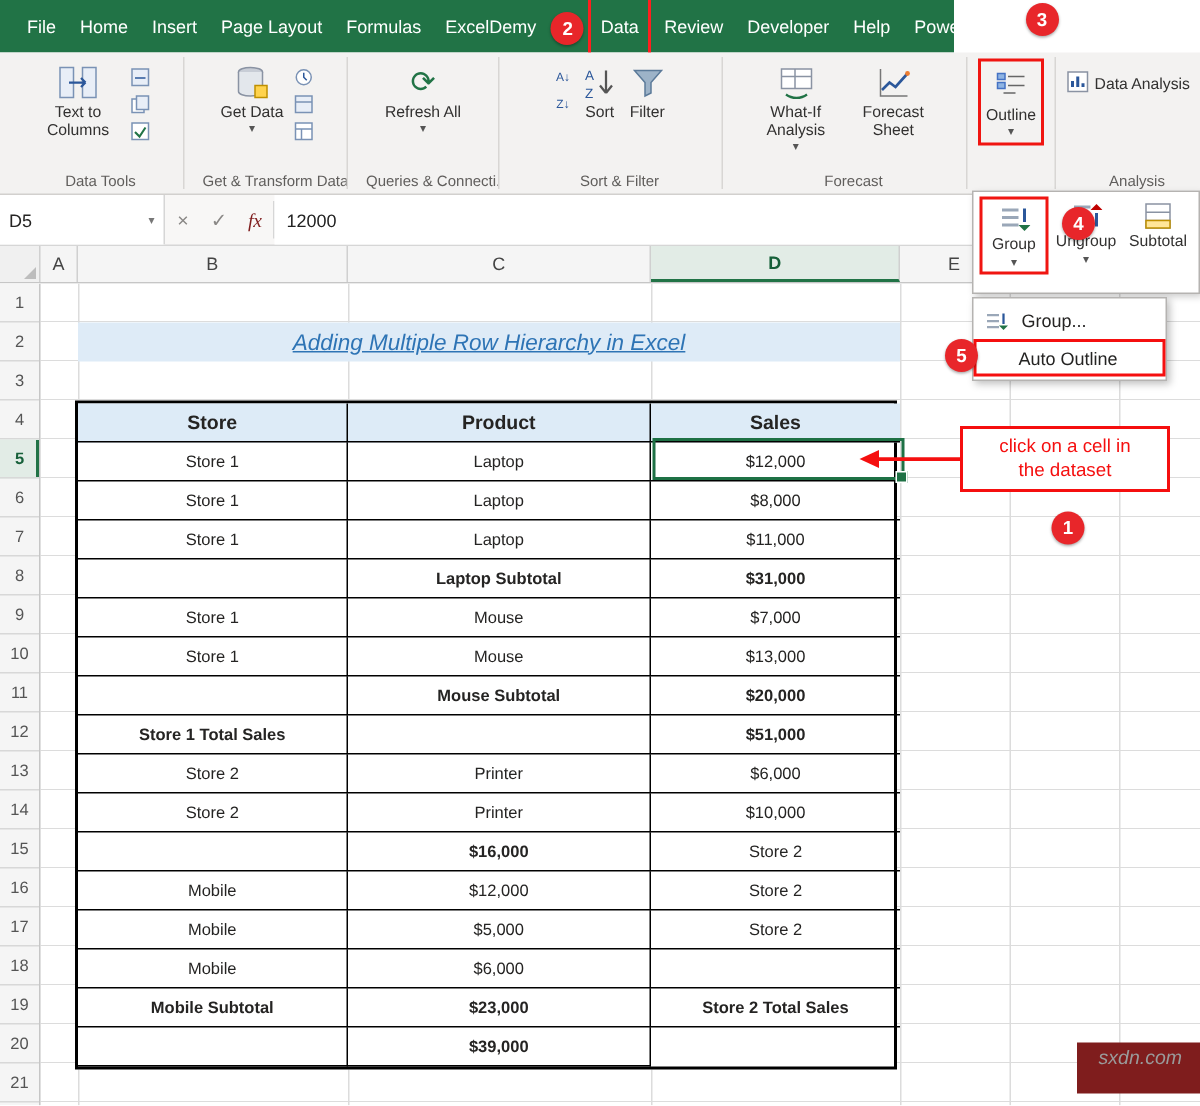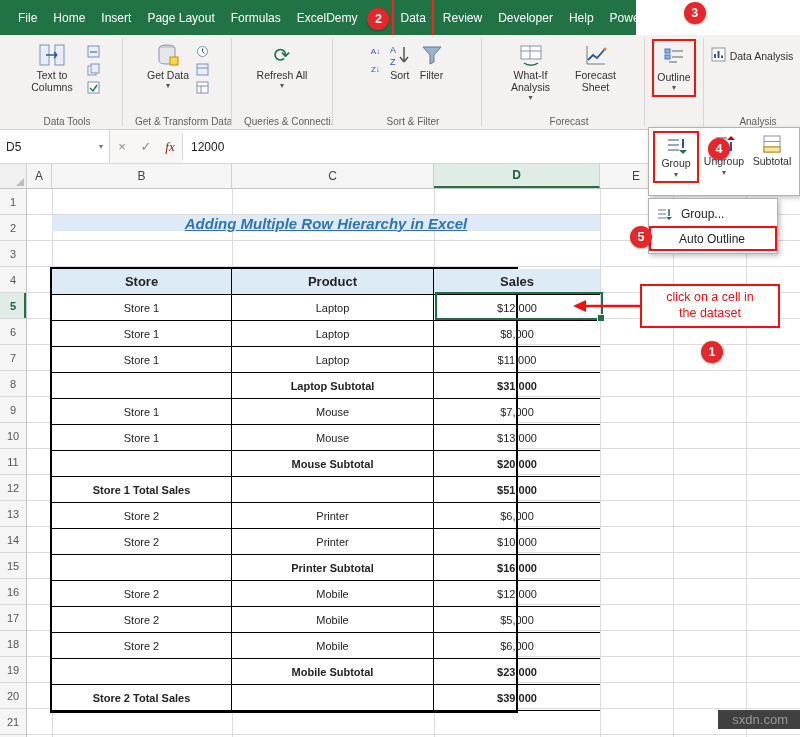--- a/index.html
+++ b/index.html
@@ -52,23 +52,23 @@
   .ch.sel{background:#e2ece6;color:#17603a;border-bottom:2px solid #217346;font-weight:bold;}
 
   
   .sheetbody{position:absolute;top:189px;left:0;width:800px;height:548px;background:#fff;overflow:hidden;}
   .gridlines{position:absolute;left:27px;top:0;right:0;bottom:0;background:repeating-linear-gradient(to bottom,transparent 0 25px,#dcdcdc 25px 26px);z-index:0;}
   .vl{position:absolute;top:0;bottom:0;width:1px;background:#dcdcdc;z-index:1;}
   .rowheads{position:absolute;left:0;top:0;width:27px;bottom:0;background:#f5f5f5;border-right:1px solid #c6c6c6;z-index:3;}
   .rh{height:26px;display:flex;align-items:center;justify-content:center;font-size:11px;color:#555;border-bottom:1px solid #d8d8d8;}
   .rh.sel{background:#e2ece6;color:#17603a;box-shadow:inset -2px 0 0 #217346;font-weight:bold;}
 
-  .sheettitle{position:absolute;left:52px;top:26px;width:548px;height:16px;background:#deebf7;display:flex;align-items:center;justify-content:center;font-size:15px;font-weight:bold;font-style:italic;text-decoration:underline;color:#2e74b5;z-index:5;}
-
-  .xltable{position:absolute;left:50px;top:78px;width:468px;border:2px solid #000;display:grid;grid-template-columns:180px 202px 166px;grid-auto-rows:26px;z-index:5;background:#fff;}
+  .sheettitle{position:absolute;left:52px;top:26px;width:548px;height:26px;background:#deebf7;display:flex;align-items:center;justify-content:center;font-size:15px;font-weight:normal;font-style:italic;text-decoration:underline;color:#2e74b5;z-index:5;}
+
+  .xltable{position:absolute;left:50px;top:78px;width:548px;border:2px solid #000;display:grid;grid-template-columns:180px 202px 166px;grid-auto-rows:26px;z-index:5;background:#fff;}
   .tcell{border-right:1.5px solid #000;border-bottom:1.5px solid #000;display:flex;align-items:center;justify-content:center;font-size:11px;overflow:hidden;white-space:nowrap;}
   .tcell:nth-child(3n){border-right:none;}
   .tcell.th{background:#ddebf7;font-weight:bold;font-size:13px;}
   .tcell.b{font-weight:bold;}
 
   .selbox{position:absolute;left:435px;top:103px;width:168px;height:28px;border:2px solid #1e7145;z-index:10;pointer-events:none;}
   .selbox:after{content:"";position:absolute;right:-4px;bottom:-4px;width:6px;height:6px;background:#1e7145;border:1px solid #fff;}
 
   
   .notebox{position:absolute;left:640px;top:95px;width:140px;height:44px;border:2px solid #f50f0f;background:#fff;color:#f50f0f;display:flex;flex-direction:column;align-items:center;justify-content:center;font-size:12.5px;line-height:1.25;z-index:40;text-align:center;}
@@ -76,21 +76,21 @@
 
   
   .flyout{position:absolute;left:648px;top:127px;width:152px;height:69px;background:#fff;border:1px solid #b5b3b1;box-shadow:2px 2px 5px rgba(0,0,0,.22);display:flex;align-items:flex-start;padding:3px 4px;gap:2px;z-index:50;}
   .flybtn{width:46px;display:flex;flex-direction:column;align-items:center;gap:1px;font-size:10.5px;color:#323130;padding:2px 1px;text-align:center;line-height:1.1;}
   .flybtn .icn{height:22px;display:flex;align-items:center;}
   .dropmenu{position:absolute;left:648px;top:198px;width:130px;background:#fff;border:1px solid #b5b3b1;box-shadow:2px 2px 5px rgba(0,0,0,.25);padding:2px 0;z-index:50;}
   .mitem{height:25px;display:flex;align-items:center;gap:8px;padding:0 8px 0 6px;font-size:12px;color:#252423;}
   .mitem .micn{width:18px;display:flex;align-items:center;justify-content:center;}
   .mitem.autoline{border:2px solid #f50f0f;padding-left:28px;}
 
-  .watermark{position:absolute;right:0;bottom:8px;background:#404040;color:#9a9a9a;font-size:13px;padding:2px 12px 2px 14px;z-index:45;}
+  .watermark{position:absolute;right:0;bottom:8px;background:#7f1d1d;color:#9a9a9a;font-size:13px;padding:2px 12px 17px 14px;z-index:45;font-style:italic;}
 </style>
 </head>
 <body>
 
 <div class="app">
 
   <div class="menubar">
     <div class="tab">File</div>
     <div class="tab">Home</div>
     <div class="tab">Insert</div>
@@ -364,21 +364,20 @@
         <div class="tcell b">Store 1 Total Sales</div>
         <div class="tcell b"></div>
         <div class="tcell b">$51,000</div>
         <div class="tcell">Store 2</div>
         <div class="tcell">Printer</div>
         <div class="tcell">$6,000</div>
         <div class="tcell">Store 2</div>
         <div class="tcell">Printer</div>
         <div class="tcell">$10,000</div>
         <div class="tcell b"></div>
-        <div class="tcell b">Printer Subtotal</div>
         <div class="tcell b">$16,000</div>
         <div class="tcell">Store 2</div>
         <div class="tcell">Mobile</div>
         <div class="tcell">$12,000</div>
         <div class="tcell">Store 2</div>
         <div class="tcell">Mobile</div>
         <div class="tcell">$5,000</div>
         <div class="tcell">Store 2</div>
         <div class="tcell">Mobile</div>
         <div class="tcell">$6,000</div>

